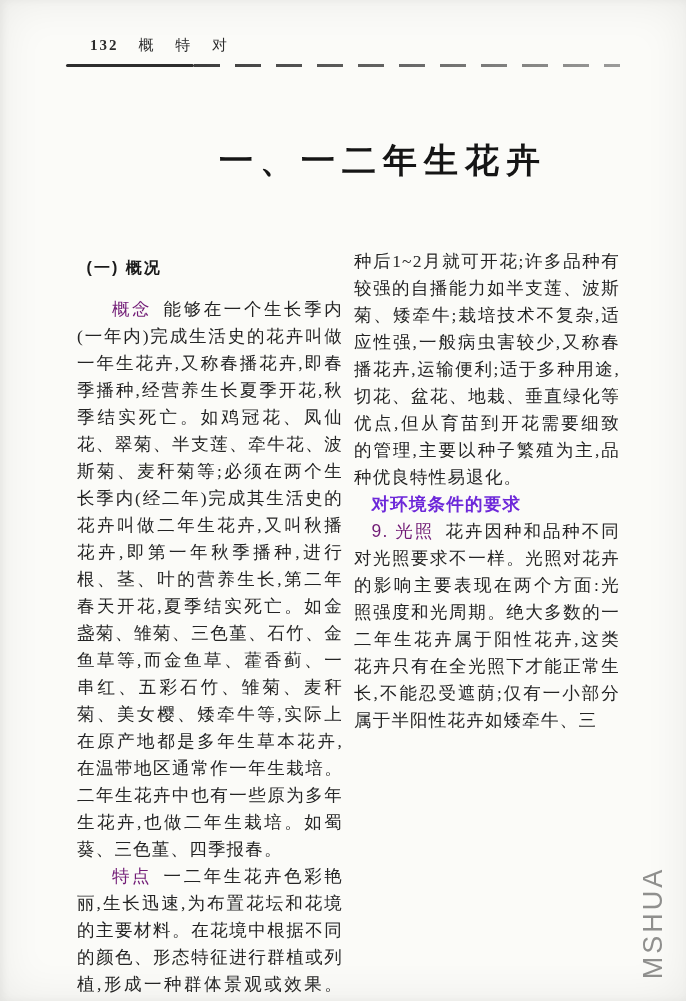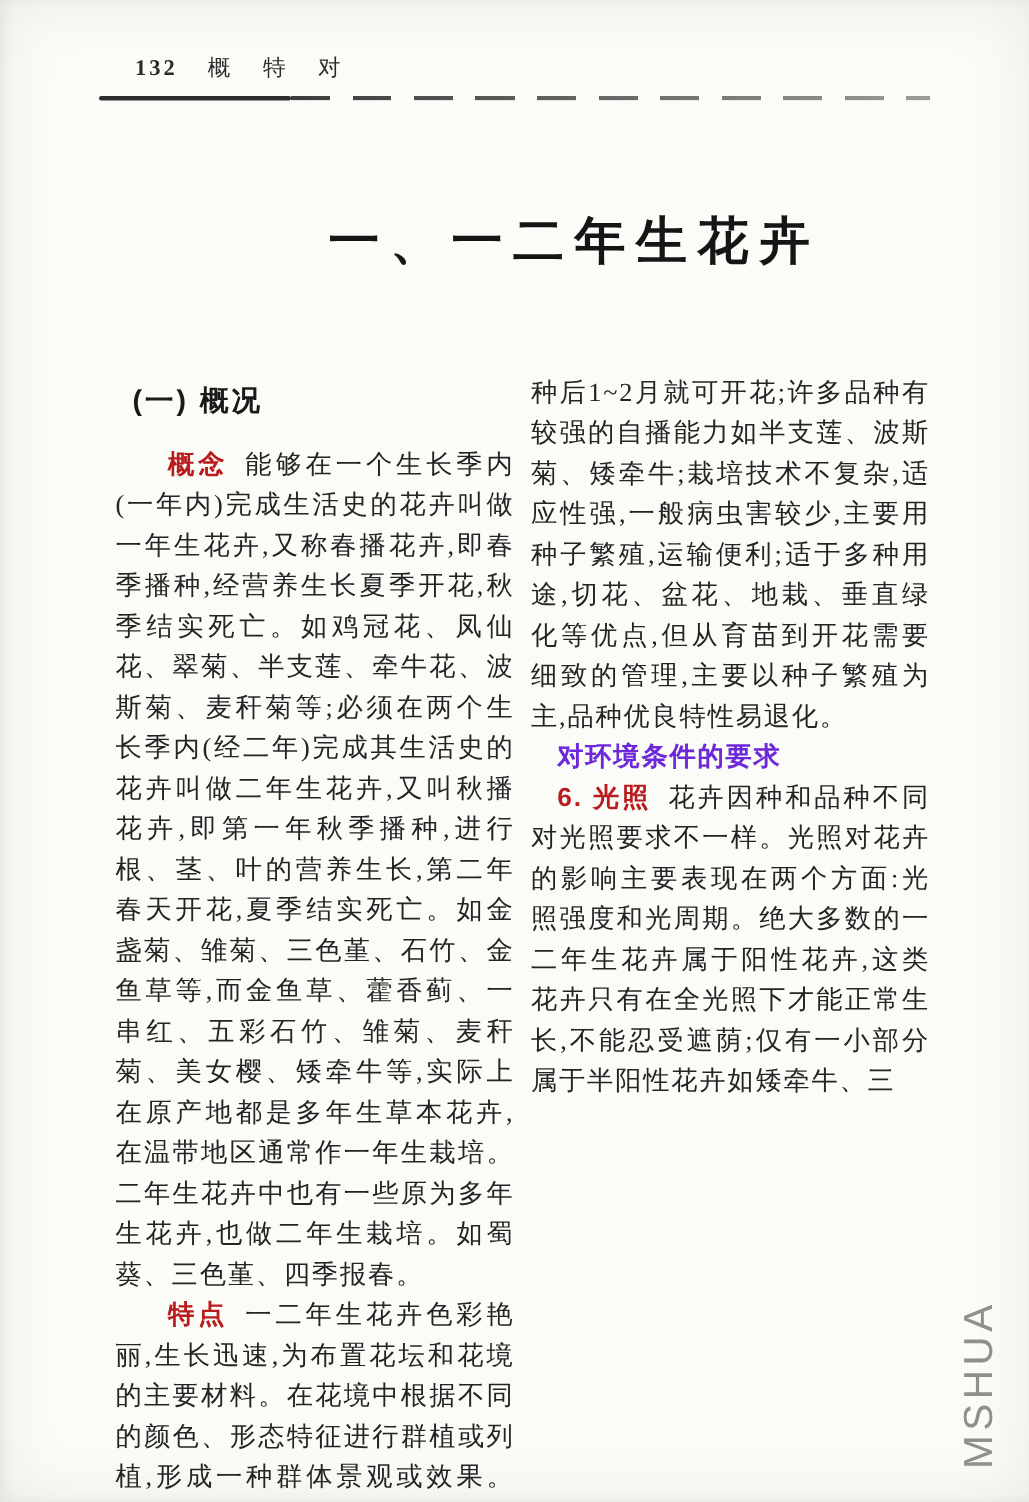--- a/index.html
+++ b/index.html
@@ -54,35 +54,35 @@
     font-size: 17.5px;
     line-height: 27px;
     text-align: justify;
     letter-spacing: 1.2px;
     color: #242424;
   }
   .col-left { left: 77px; top: 254px; }
   .col-right { left: 354px; top: 248px; }
   .section-heading {
     font-family: "Liberation Sans", sans-serif;
-    font-size: 19px;
+    font-size: 16px;
     font-weight: 700;
     margin: 0 0 15px 0;
     text-indent: 0.6em;
     letter-spacing: 2px;
     color: #1a1a1a;
   }
   .para { margin: 0; }
   .indent2 { text-indent: 2em; }
   .indent1 { text-indent: 1em; }
   .lead {
-    font-weight: 700;
+    font-weight: 400;
     font-family: "Liberation Sans", sans-serif;
     margin-right: 0.65em;
-    color: #b91c1c;
+    color: #701a75;
   }
   .subheading {
     font-family: "Liberation Sans", sans-serif;
     font-size: 17.5px;
     font-weight: 700;
     line-height: 27px;
     margin: 0;
     text-indent: 1em;
     letter-spacing: 1.2px;
     color: #6d28d9;
@@ -115,20 +115,20 @@
 
   <h1 class="page-title">一、一二年生花卉</h1>
 
   <div class="col col-left">
     <h2 class="section-heading">(一) 概况</h2>
     <p class="para indent2"><b class="lead">概念</b><span>能够在一个生长季内(一年内)完成生活史的花卉叫做一年生花卉,又称春播花卉,即春季播种,经营养生长夏季开花,秋季结实死亡。如鸡冠花、凤仙花、翠菊、半支莲、牵牛花、波斯菊、麦秆菊等;必须在两个生长季内(经二年)完成其生活史的花卉叫做二年生花卉,又叫秋播花卉,即第一年秋季播种,进行根、茎、叶的营养生长,第二年春天开花,夏季结实死亡。如金盏菊、雏菊、三色堇、石竹、金鱼草等,而金鱼草、藿香蓟、一串红、五彩石竹、雏菊、麦秆菊、美女樱、矮牵牛等,实际上在原产地都是多年生草本花卉,在温带地区通常作一年生栽培。二年生花卉中也有一些原为多年生花卉,也做二年生栽培。如蜀葵、三色堇、四季报春。</span></p>
     <p class="para indent2"><b class="lead">特点</b><span>一二年生花卉色彩艳丽,生长迅速,为布置花坛和花境的主要材料。在花境中根据不同的颜色、形态特征进行群植或列植,形成一种群体景观或效果。一二年生花卉种类品种齐全,花色丰富,花形奇特,富于季节变化;繁殖简便,生育周期短,美化绿化见效快,如三色堇、香雪球播</span></p>
   </div>
 
   <div class="col col-right">
-    <p class="para"><span>种后1~2月就可开花;许多品种有较强的自播能力如半支莲、波斯菊、矮牵牛;栽培技术不复杂,适应性强,一般病虫害较少,主要用种子繁殖,运输便利;适于多种用途,切花、盆花、地栽、垂直绿化等优点,但从育苗到开花需要细致的管理,主要以种子繁殖为主,品种优良特性易退化。</span></p>
+    <p class="para"><span>种后1~2月就可开花;许多品种有较强的自播能力如半支莲、波斯菊、矮牵牛;栽培技术不复杂,适应性强,一般病虫害较少,又称春播花卉,运输便利;适于多种用途,切花、盆花、地栽、垂直绿化等优点,但从育苗到开花需要细致的管理,主要以种子繁殖为主,品种优良特性易退化。</span></p>
     <h3 class="subheading">对环境条件的要求</h3>
-    <p class="para indent1"><b class="lead">6. 光照</b><span>花卉因种和品种不同对光照要求不一样。光照对花卉的影响主要表现在两个方面:光照强度和光周期。绝大多数的一二年生花卉属于阳性花卉,这类花卉只有在全光照下才能正常生长,不能忍受遮荫;仅有一小部分属于半阳性花卉如矮牵牛、三</span></p>
+    <p class="para indent1"><b class="lead">9. 光照</b><span>花卉因种和品种不同对光照要求不一样。光照对花卉的影响主要表现在两个方面:光照强度和光周期。绝大多数的一二年生花卉属于阳性花卉,这类花卉只有在全光照下才能正常生长,不能忍受遮荫;仅有一小部分属于半阳性花卉如矮牵牛、三</span></p>
   </div>
 
   <div class="watermark">MSHUA</div>
 
 </div>
 
 </body></html>

